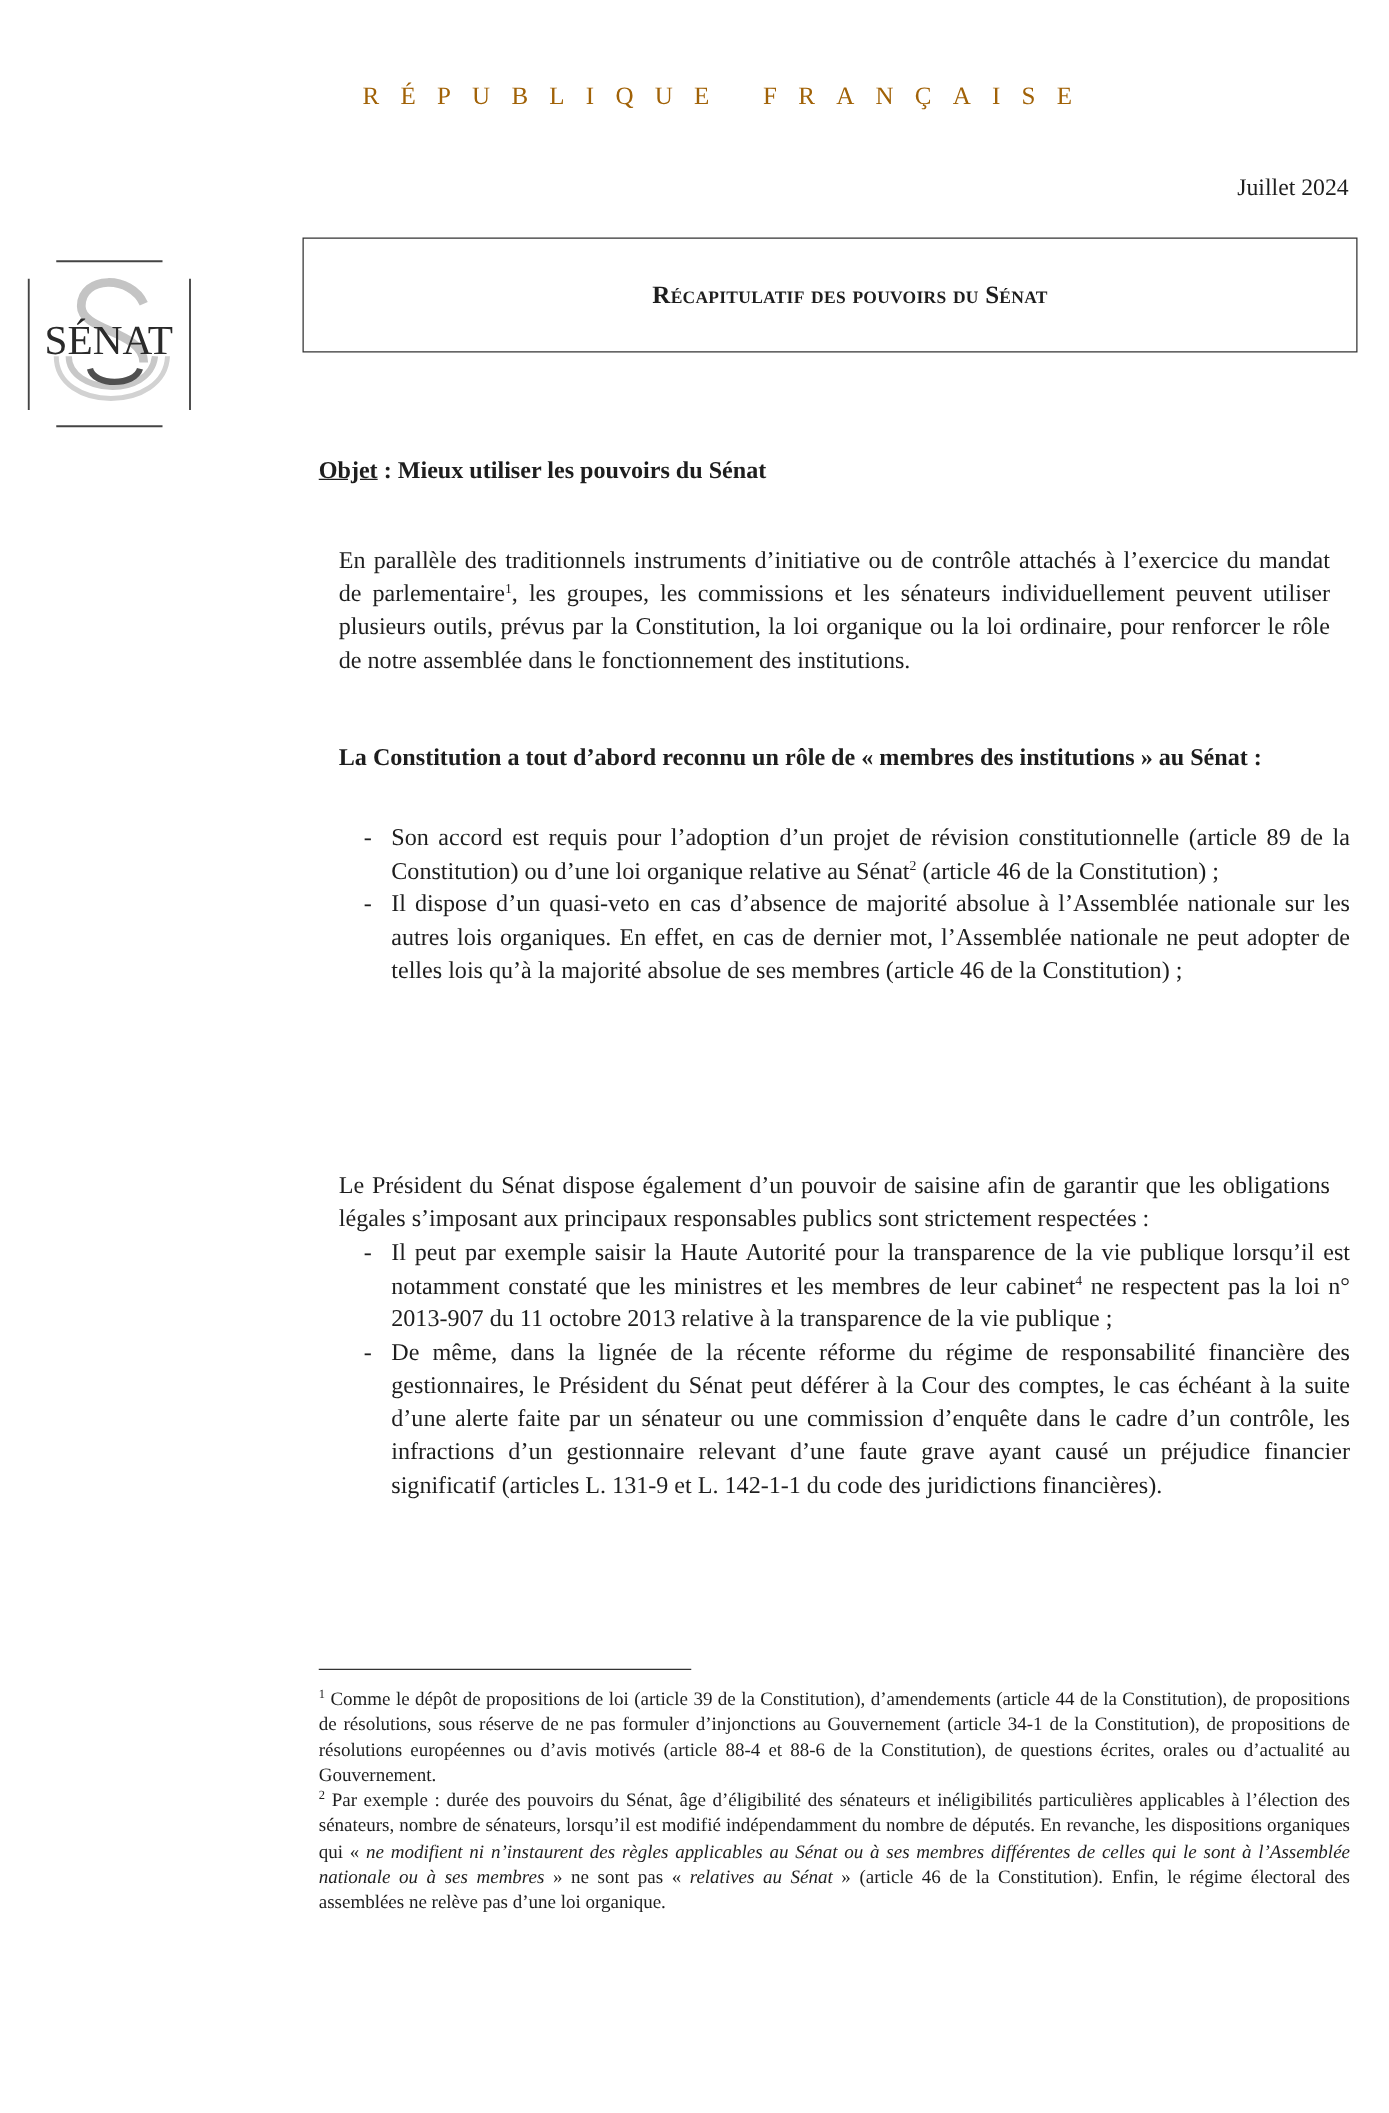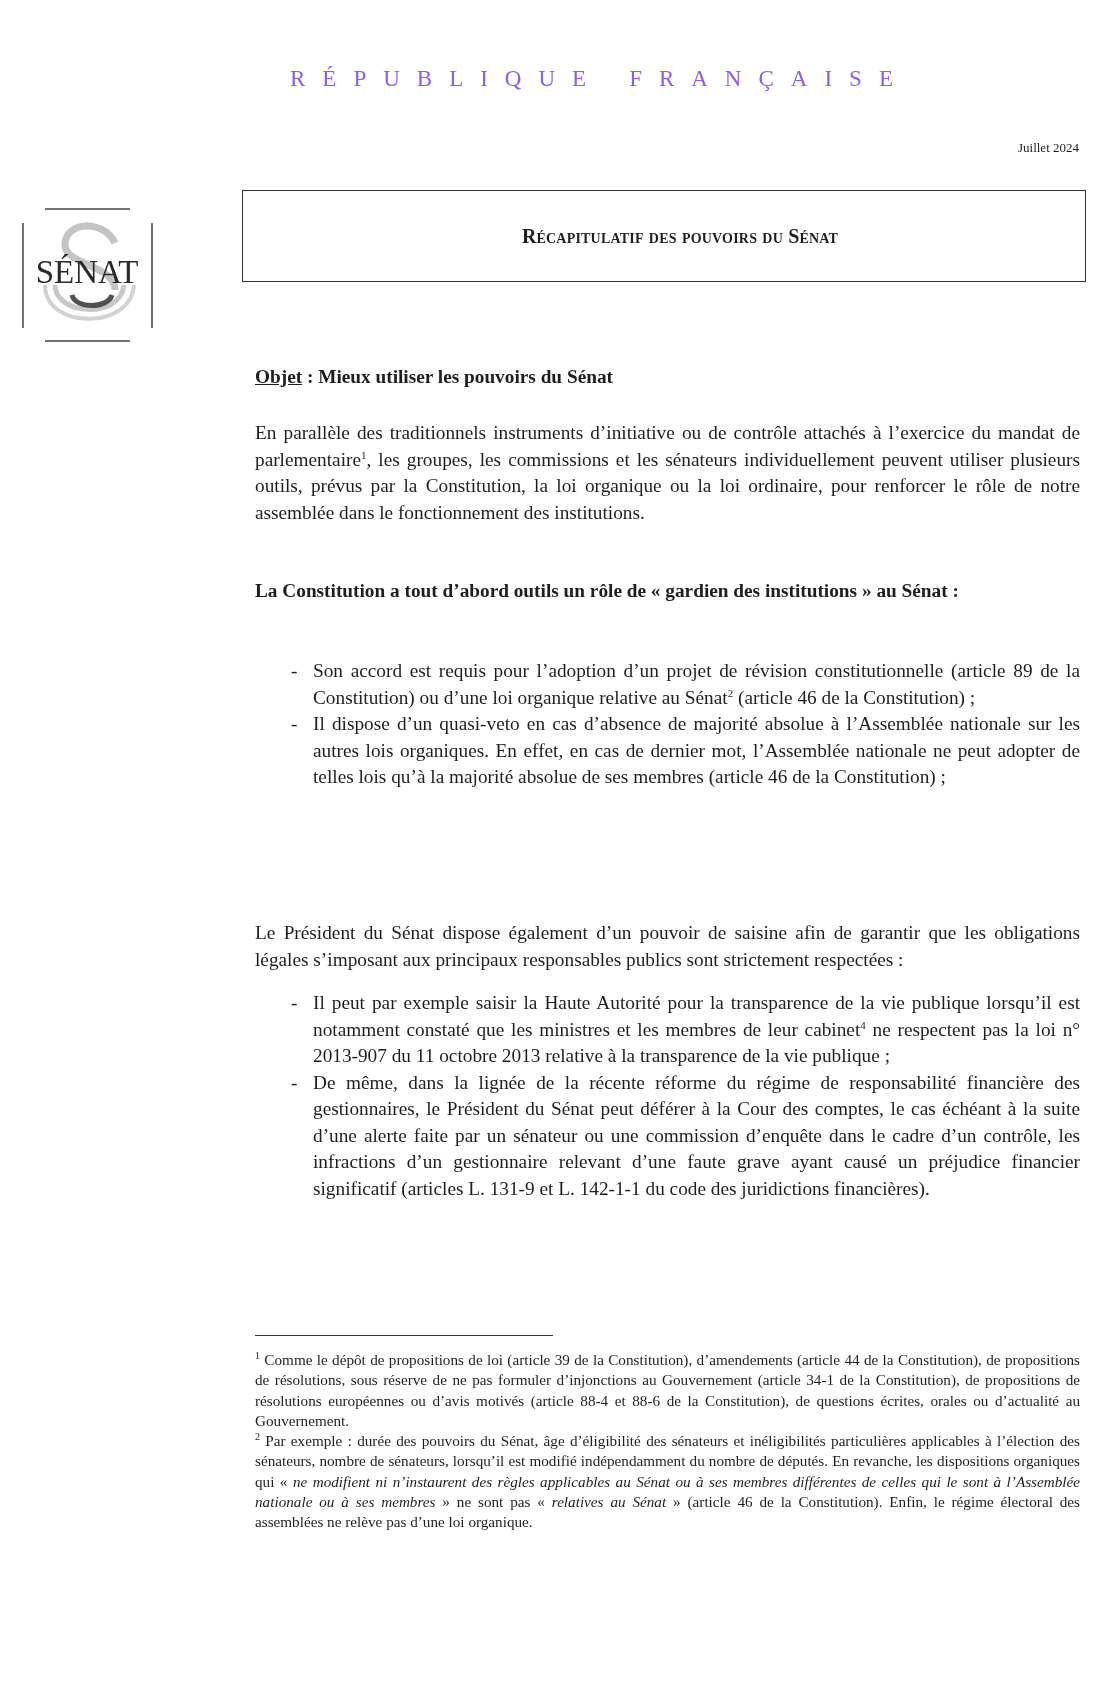--- a/index.html
+++ b/index.html
@@ -2,36 +2,36 @@
 <html><head>
 <meta charset="utf-8">
 <style>
   html, body { margin: 0; padding: 0; background: #ffffff; }
   body {
     width: 1111px; height: 1690px; position: relative; overflow: hidden;
     font-family: "Liberation Serif", "DejaVu Serif", serif; color: #1e1e1e;
   }
   .abs { position: absolute; }
   .republique {
-    left: 290px; top: 66px; font-size: 23px; letter-spacing: 17px; color: #8b5cf6;
+    left: 290px; top: 66px; font-size: 20px; letter-spacing: 17px; color: #a16207;
     white-space: nowrap;
   }
   .republique .gap { display: inline-block; width: 26px; }
-  .date { right: 32px; top: 140px; font-size: 13px; }
+  .date { right: 32px; top: 140px; font-size: 19px; }
   .title-box {
     left: 242px; top: 190px; width: 844px; height: 92px;
     border: 1.5px solid #333; box-sizing: border-box;
     display: flex; align-items: center; justify-content: center; padding-left: 32px;
   }
   .title-box span {
     font-weight: bold; font-size: 20px; font-variant: small-caps; letter-spacing: 0.2px;
   }
   .logo { left: 20px; top: 205px; width: 140px; height: 140px; }
   .content { left: 255px; width: 825px; font-size: 19.3px; line-height: 26.5px; }
-  .p { text-align: justify; margin: 0; }
+  .p { text-align: justify; margin: 16px; }
   .bold { font-weight: bold; font-family: Liberation Serif, serif; }
   .u { text-decoration: underline; }
   sup { font-size: 11px; line-height: 0; vertical-align: 7px; }
   ul.dash { list-style: none; margin: 0; padding: 0; }
   ul.dash li { position: relative; padding-left: 58px; text-align: justify; }
   ul.dash li::before { content: "-"; position: absolute; left: 36px; top: 0; }
   .fn-rule { left: 255px; top: 1335px; width: 298px; height: 0; border-top: 1.5px solid #333; }
   .footnotes { left: 255px; top: 1350px; width: 825px; font-size: 15.2px; line-height: 20.3px; }
   .footnotes p { margin: 0; text-align: justify; }
   .footnotes sup { font-size: 10px; vertical-align: 6px; }
@@ -66,21 +66,21 @@
 
 <div class="abs content bold" style="top:364px;">
   <span class="u">Objet</span><span> : Mieux utiliser les pouvoirs du Sénat</span>
 </div>
 
 <div class="abs content" style="top:420px;">
   <p class="p"><span>En parallèle des traditionnels instruments d’initiative ou de contrôle attachés à l’exercice du mandat de parlementaire</span><sup>1</sup><span>, les groupes, les commissions et les sénateurs individuellement peuvent utiliser plusieurs outils, prévus par la Constitution, la loi organique ou la loi ordinaire, pour renforcer le rôle de notre assemblée dans le fonctionnement des institutions.</span></p>
 </div>
 
 <div class="abs content bold" style="top:578px;">
-  <p class="p">La Constitution a tout d’abord outils un rôle de « gardien des institutions » au Sénat :</p>
+  <p class="p">La Constitution a tout d’abord reconnu un rôle de « membres des institutions » au Sénat :</p>
 </div>
 
 <div class="abs content" style="top:658px;">
   <ul class="dash">
     <li><span>Son accord est requis pour l’adoption d’un projet de révision constitutionnelle (article 89 de la Constitution) ou d’une loi organique relative au Sénat</span><sup>2</sup><span> (article 46 de la Constitution) ;</span></li>
     <li><span>Il dispose d’un quasi-veto en cas d’absence de majorité absolue à l’Assemblée nationale sur les autres lois organiques. En effet, en cas de dernier mot, l’Assemblée nationale ne peut adopter de telles lois qu’à la majorité absolue de ses membres (article 46 de la Constitution) ;</span></li>
   </ul>
 </div>
 
 <div class="abs content" style="top:920px;">

